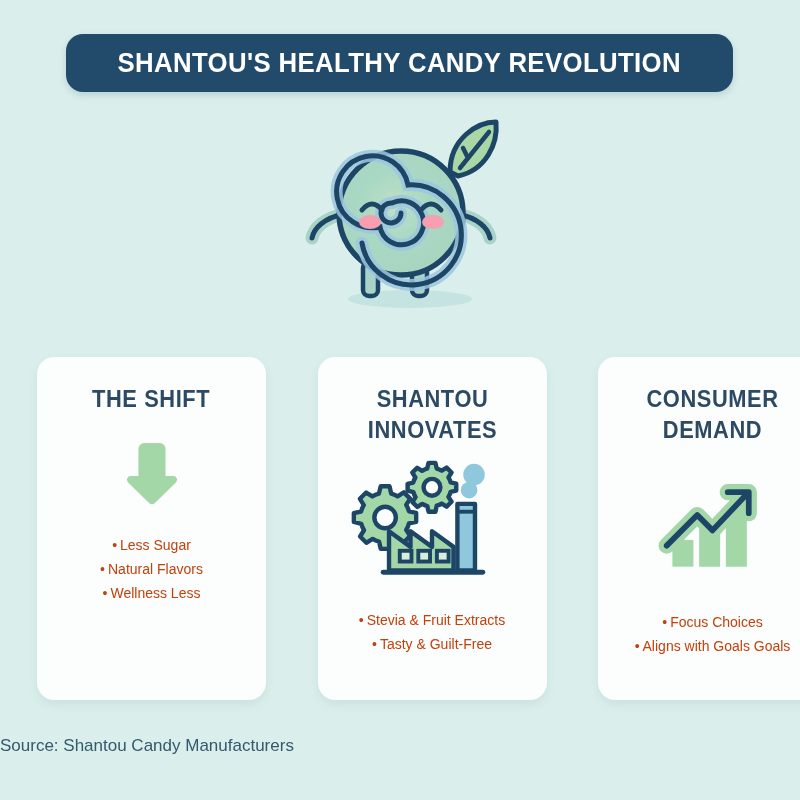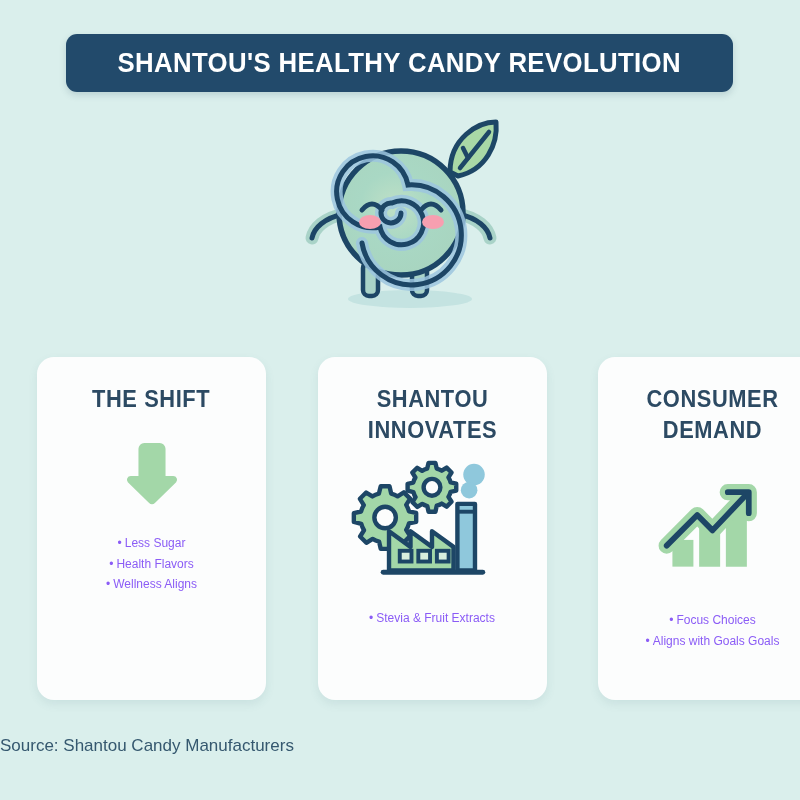--- a/index.html
+++ b/index.html
@@ -22,21 +22,21 @@
   }
 
   
   .title-banner {
     position: absolute;
     left: 66px;
     top: 34px;
     width: 667px;
     height: 58px;
     background: #224a6b;
-    border-radius: 11px;
+    border-radius: 17px;
     display: flex;
     align-items: center;
     justify-content: center;
     box-shadow: 0 3px 7px rgba(40, 80, 100, 0.18);
   }
   .title-text {
     color: #ffffff;
     font-family: "Liberation Sans Narrow", "Liberation Sans", sans-serif;
     font-size: 28px;
     font-weight: bold;
@@ -102,22 +102,22 @@
     padding: 0;
     list-style: none;
     width: 100%;
     text-align: center;
   }
   .bullets.shift-list   { margin-top: 22px; }
   .bullets.factory-list { margin-top: 28px; }
   .bullets.growth-list  { margin-top: 28px; }
 
   .bullets li {
-    color: #8b5cf6;
-    font-size: 12px;
+    color: #c2410c;
+    font-size: 14px;
     line-height: 1.72;
     white-space: nowrap;
   }
   .bullets li .dot { margin-right: 3px; }
 
   
   .footer {
     position: absolute;
     left: 0;
     top: 736px;
@@ -187,22 +187,22 @@
     <div class="card">
       <div class="card-title">THE SHIFT</div>
       <div class="card-icon shift">
         <svg viewBox="0 0 60 72" width="58" height="70" xmlns="http://www.w3.org/2000/svg">
           <path d="M30 4 L30 36 M30 64 L8 38 M30 64 L52 38" fill="none" stroke="#a3d7a8" stroke-width="0"></path>
           <path d="M22 4 h16 a6 6 0 0 1 6 6 v28 h8 a4 4 0 0 1 3 6.6 L33 66 a4 4 0 0 1 -6 0 L5 44.6 A4 4 0 0 1 8 38 h8 V10 a6 6 0 0 1 6 -6 z" fill="#a3d7a8"></path>
         </svg>
       </div>
       <ul class="bullets shift-list">
         <li><span class="dot">•</span><span>Less Sugar</span></li>
-        <li><span class="dot">•</span><span>Health Flavors</span></li>
-        <li><span class="dot">•</span><span>Wellness Aligns</span></li>
+        <li><span class="dot">•</span><span>Natural Flavors</span></li>
+        <li><span class="dot">•</span><span>Wellness Less</span></li>
       </ul>
     </div>
 
     <div class="card">
       <div class="card-title">SHANTOU INNOVATES</div>
       <div class="card-icon factory">
         <svg viewBox="0 0 180 130" width="176" height="127" xmlns="http://www.w3.org/2000/svg">
 
           <g fill="#8fc8dc">
             <circle cx="133" cy="18" r="11"></circle>
@@ -228,20 +228,21 @@
             <rect x="57" y="96" width="12" height="11"></rect>
             <rect x="76" y="96" width="12" height="11"></rect>
             <rect x="95" y="96" width="12" height="11"></rect>
           </g>
 
           <path d="M40 118 h102" stroke="#1d4666" stroke-width="5" stroke-linecap="round" fill="none"></path>
         </svg>
       </div>
       <ul class="bullets factory-list">
         <li><span class="dot">•</span><span>Stevia &amp; Fruit Extracts</span></li>
+        <li><span class="dot">•</span><span>Tasty &amp; Guilt-Free</span></li>
       </ul>
     </div>
 
     <div class="card">
       <div class="card-title">CONSUMER DEMAND</div>
       <div class="card-icon growth">
         <svg viewBox="0 0 120 110" width="115" height="105" xmlns="http://www.w3.org/2000/svg">
 
           <g fill="#a3d7a8">
             <path d="M18 96 V68 h22 v28 z"></path>

